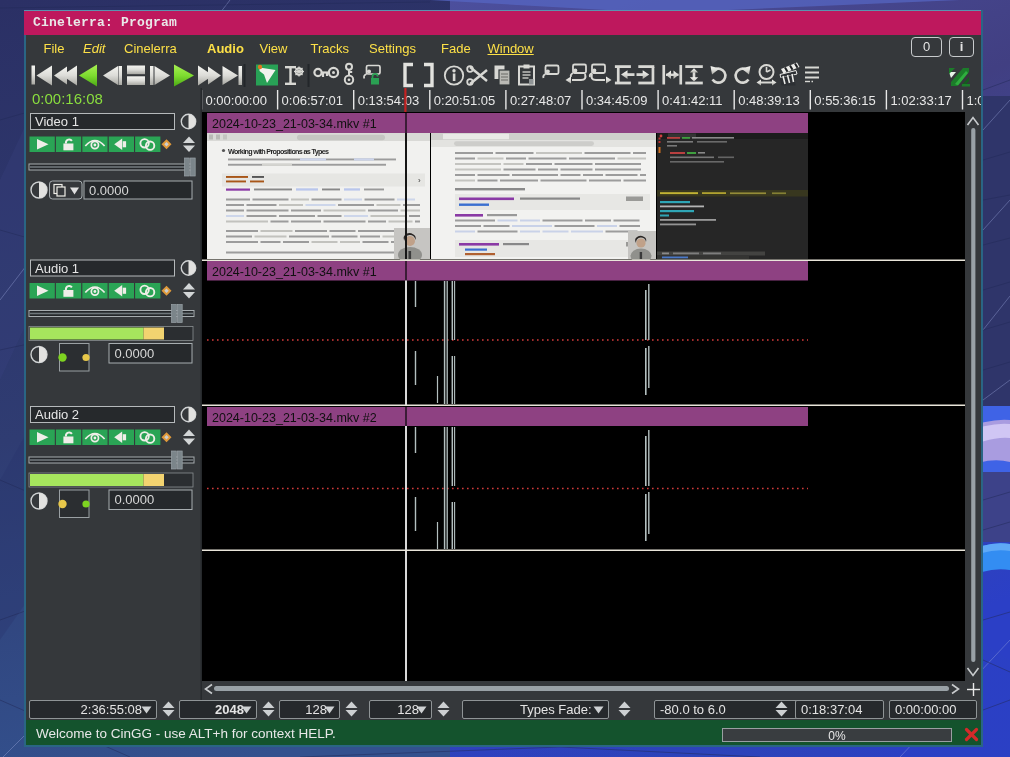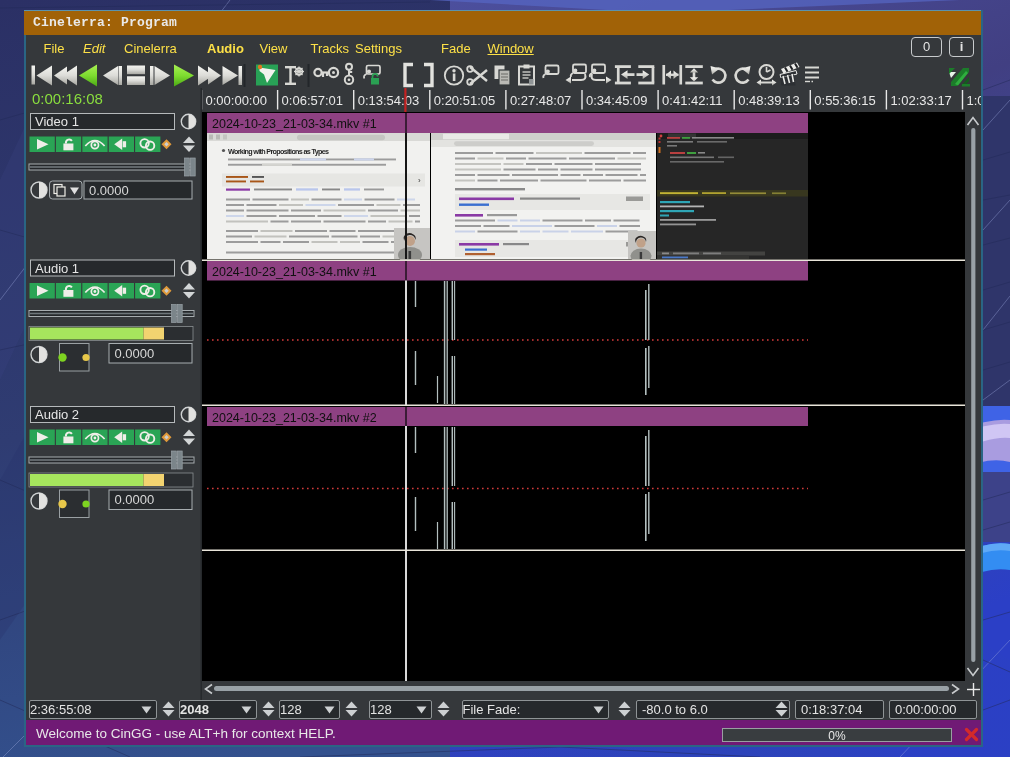--- a/index.html
+++ b/index.html
@@ -1,28 +1,28 @@
 <!DOCTYPE html>
 <html><head><meta charset="utf-8">
 <style>
 html,body{margin:0;padding:0;width:1010px;height:757px;overflow:hidden;}
 body{font-family:"Liberation Sans",sans-serif;position:relative;background:#2c3166;}
 #wp{position:absolute;left:0;top:0;}
 #win{position:absolute;left:24px;top:10px;width:959px;height:737px;background:#35383b;box-sizing:border-box;border-left:2px solid #2a6584;border-right:2px solid #2a6584;border-bottom:2px solid #2a6584;}
-#title{position:absolute;left:0;top:0;width:957px;height:25px;background:#a16207;margin-left:-2px;padding-left:2px;border-top:1px solid #5a93ae;box-sizing:border-box;}
+#title{position:absolute;left:0;top:0;width:957px;height:25px;background:#be185d;margin-left:-2px;padding-left:2px;border-top:1px solid #5a93ae;box-sizing:border-box;}
 #title span{position:absolute;left:9px;top:4px;font-family:"Liberation Mono",monospace;font-size:13px;font-weight:bold;color:#e9e9e9;letter-spacing:0.2px;}
 .mi{position:absolute;top:31px;font-size:13px;color:#fde047;}
 .mbtn{position:absolute;box-sizing:border-box;border:1px solid #c8cbcd;border-radius:4px;color:#e4e4e4;font-size:13px;text-align:center;}
 #panel{position:absolute;left:0px;top:78px;width:176px;height:619px;background:#35383b;}
-#statusbar{position:absolute;left:0;top:710px;width:955px;height:25px;background:#701a75;}
+#statusbar{position:absolute;left:0;top:710px;width:955px;height:25px;background:#14532d;}
 #statusbar .txt{position:absolute;left:10px;top:6px;font-size:13.5px;color:#e8e8e8;}
 #progress{position:absolute;left:696px;top:8px;width:230px;height:14px;border:1px solid #9a9fa2;background:#393d40;box-sizing:border-box;}
 #progress span{position:absolute;width:100%;text-align:center;font-size:12px;color:#e8e8e8;top:0px;}
 .zbox{position:absolute;top:690px;height:19px;background:#26292c;border:1px solid #8f9496;border-radius:2px;box-sizing:border-box;color:#e4e4e4;font-size:13px;}
-.zbox .t{position:absolute;top:1px;width:100%;text-align:left;}
+.zbox .t{position:absolute;top:1px;width:100%;text-align:right;}
 .zbox .tl{position:absolute;top:1px;left:5px;}
 .zbox svg{position:absolute;right:4px;top:5px;}
 .spin{position:absolute;top:691px;}
 </style></head><body>
 <svg id="wp" width="1010" height="757" viewBox="0 0 1010 757">
 <defs>
 <linearGradient id="bgv" x1="0" y1="0" x2="0.25" y2="1">
 <stop offset="0" stop-color="#2b3065"></stop>
         <stop offset="0.55" stop-color="#2f3c72"></stop>
 <stop offset="1" stop-color="#33518e"></stop>
@@ -88,21 +88,21 @@
 <div id="win">
 <div id="title">
       <span>Cinelerra: Program</span>
     </div>
 <span class="mi" style="left:17.5px;">File</span>
 <span class="mi" style="left:57px;font-style:italic;">Edit</span>
 <span class="mi" style="left:98px;">Cinelerra</span>
 <span class="mi" style="left:181px;font-weight:bold;">Audio</span>
 <span class="mi" style="left:233.5px;">View</span>
 <span class="mi" style="left:284.5px;">Tracks</span>
-<span class="mi" style="left:329px;">Settings</span>
+<span class="mi" style="left:343px;">Settings</span>
 <span class="mi" style="left:415px;">Fade</span>
 <span class="mi" style="left:461.5px;text-decoration:underline;">Window</span>
 <div class="mbtn" style="left:885px;top:27px;width:31px;height:20px;line-height:18px;">0</div>
 <div class="mbtn" style="left:923px;top:27px;width:25px;height:20px;line-height:18px;font-weight:bold;">i</div>
 <svg style="position:absolute;left:0;top:52px;" width="955" height="26" viewBox="0 0 955 26">
       <defs>
         <linearGradient id="wg" x1="0" y1="0" x2="0" y2="1">
           <stop offset="0" stop-color="#f4f4f0"></stop>
           <stop offset="0.5" stop-color="#dcdcd8"></stop>
           <stop offset="1" stop-color="#a8a8a2"></stop>
@@ -703,30 +703,30 @@
       <span class="t"><span style="margin-right:12px;">128</span></span>
       <svg width="11" height="8" viewBox="0 0 11 8">
         <polygon points="0.5,0.5 10.5,0.5 5.5,7.5" fill="#cdd0d2"></polygon>
       </svg>
     </div>
 <svg class="spin" style="left:411px;" width="13" height="16" viewBox="0 0 13 16">
       <polygon points="0.5,7 12.5,7 6.5,0.5" fill="#cdd0d2"></polygon>
       <polygon points="0.5,9 12.5,9 6.5,15.5" fill="#cdd0d2"></polygon>
     </svg>
 <div class="zbox" style="left:435.5px;width:147px;">
-      <span class="t"><span style="margin-right:16px;">File Fade:</span></span>
+      <span class="t"><span style="margin-right:16px;">Types Fade:</span></span>
       <svg width="11" height="8" viewBox="0 0 11 8">
         <polygon points="0.5,0.5 10.5,0.5 5.5,7.5" fill="#cdd0d2"></polygon>
       </svg>
     </div>
 <svg class="spin" style="left:592px;" width="13" height="16" viewBox="0 0 13 16">
       <polygon points="0.5,7 12.5,7 6.5,0.5" fill="#cdd0d2"></polygon>
       <polygon points="0.5,9 12.5,9 6.5,15.5" fill="#cdd0d2"></polygon>
     </svg>
-<div class="zbox" style="left:610px;width:154px;">
+<div class="zbox" style="left:628px;width:154px;">
       <span class="tl">-80.0 to 6.0</span>
     </div>
 <svg class="spin" style="left:749px;" width="13" height="16" viewBox="0 0 13 16">
       <polygon points="0.5,7 12.5,7 6.5,0.5" fill="#cdd0d2"></polygon>
       <polygon points="0.5,9 12.5,9 6.5,15.5" fill="#cdd0d2"></polygon>
     </svg>
 <div class="zbox" style="left:769px;width:89px;">
       <span class="tl">0:18:37:04</span>
     </div>
 <div class="zbox" style="left:863px;width:88px;">

